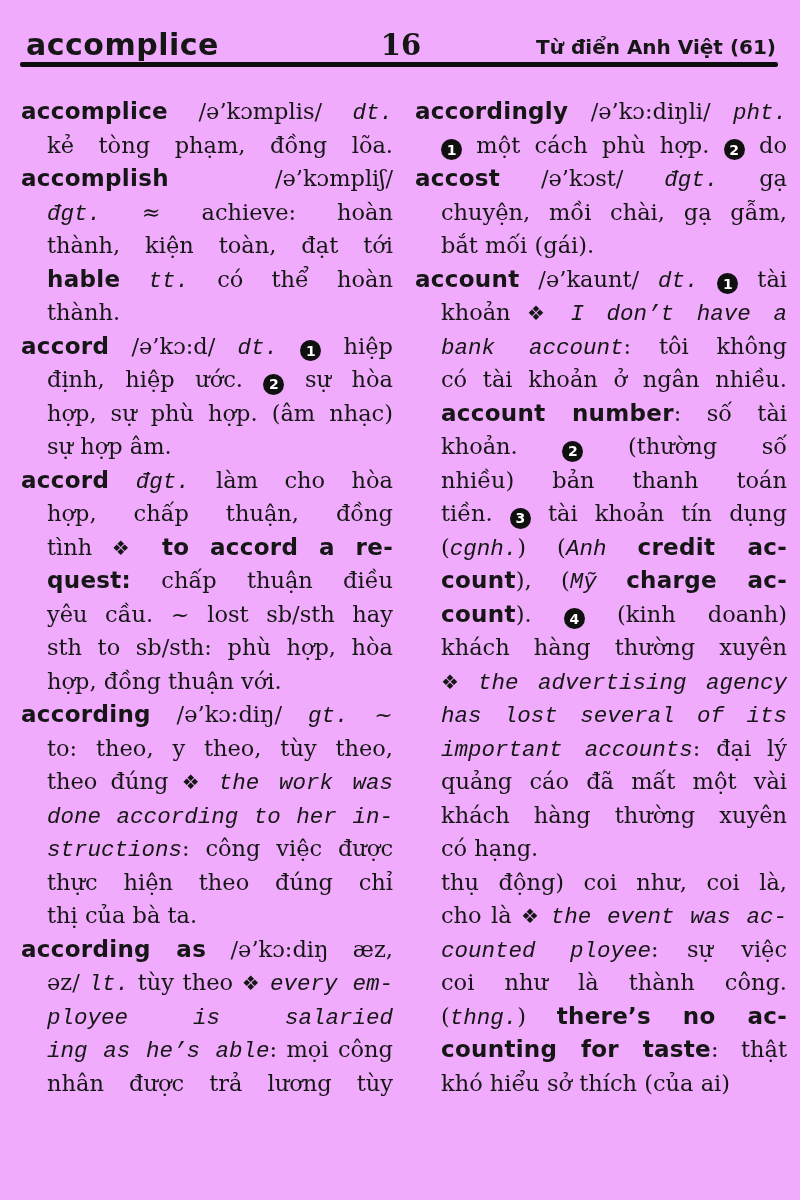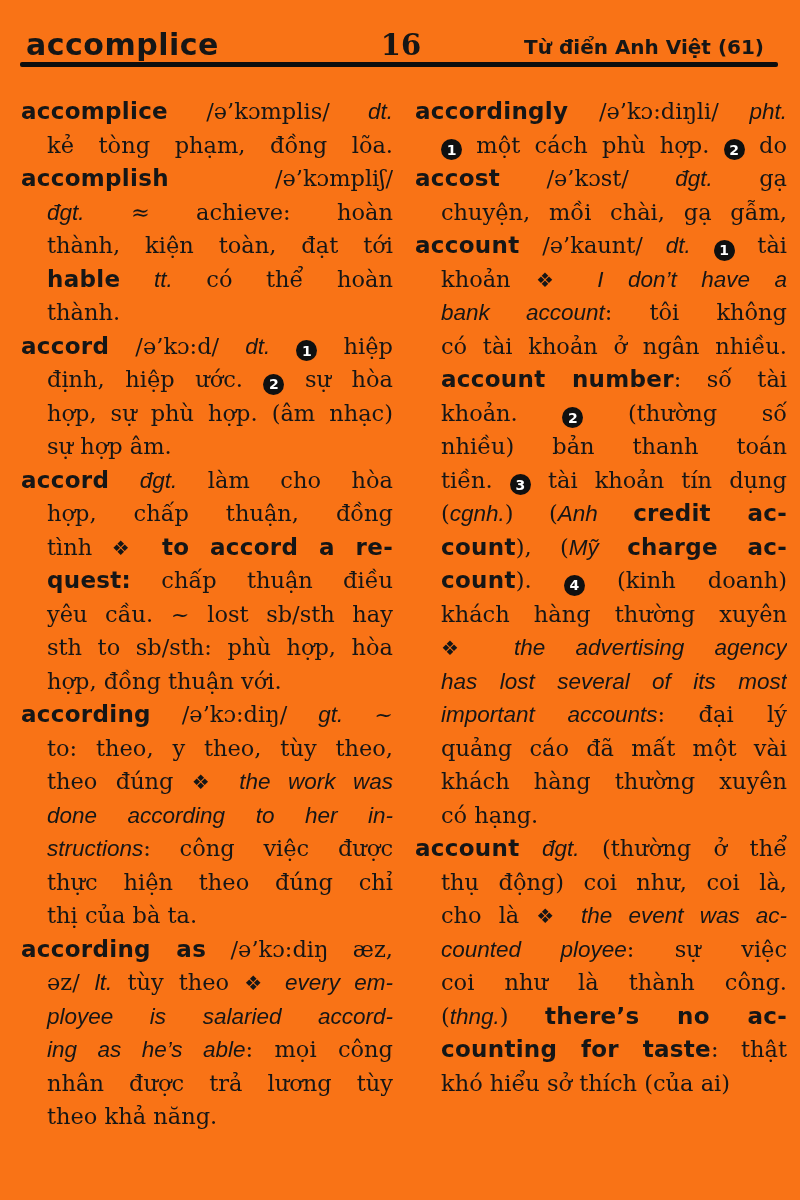--- a/index.html
+++ b/index.html
@@ -1,32 +1,32 @@
 <!DOCTYPE html>
 <html><head>
 <meta charset="utf-8">
 <style>
   html,body{margin:0;padding:0;}
   body{width:800px;height:1200px;background:#ffffff;}
-  .page{position:relative;width:800px;height:1200px;background:#f97316;overflow:hidden;color:#161616;}
+  .page{position:relative;width:800px;height:1200px;background:#f0abfc;overflow:hidden;color:#161616;}
 
   .header{position:absolute;top:28px;left:26px;right:24px;height:32px;}
   .header-word{position:absolute;left:0;bottom:-2px;font:700 30px "DejaVu Sans",sans-serif;letter-spacing:.5px;}
   .header-num{position:absolute;left:50%;transform:translateX(-50%);bottom:-2px;font:700 29px "DejaVu Serif",serif;text-align:center;}
-  .header-title{position:absolute;right:12px;bottom:1px;font:700 20px "DejaVu Sans",sans-serif;}
+  .header-title{position:absolute;right:0;bottom:1px;font:700 20px "DejaVu Sans",sans-serif;}
   .rule{position:absolute;top:62px;left:20px;width:758px;height:5px;background:#0d0d0d;border-radius:2px;}
 
   .cols{position:absolute;top:95px;left:21px;width:766px;display:flex;gap:22px;}
   .col{width:372px;}
   .line{height:33.5px;line-height:33.5px;overflow:hidden;font-size:22.5px;white-space:normal;}
   .ind{padding-left:26px;}
   .jst{text-align:justify;text-align-last:justify;}
 
   .s-p{font-family:"DejaVu Serif",serif;}
-  .s-i{font-family:Liberation Sans, sans-serif;font-style:italic;}
+  .s-i{font-family:Liberation Mono, monospace;font-style:italic;}
   .s-h{font-family:"DejaVu Sans",sans-serif;font-weight:700;font-size:23px;letter-spacing:.3px;}
   .s-n{display:inline-flex;align-items:center;justify-content:center;width:21px;height:21px;border-radius:50%;
        background:#101010;color:#ffffff;font:700 14px "DejaVu Sans",sans-serif;vertical-align:-2px;}
   .s-d{font-family:"DejaVu Sans",sans-serif;font-size:20px;}
 </style>
 </head>
 <body>
 
 <div class="page">
   <div class="header">
@@ -60,46 +60,45 @@
         <div class="line ind jst"><span class="s-p">theo đúng </span><span class="s-d">❖</span><span class="s-p"> </span><span class="s-i">the work was</span></div>
         <div class="line ind jst"><span class="s-i">done according to her in-</span></div>
         <div class="line ind jst"><span class="s-i">structions</span><span class="s-p">: công việc được</span></div>
         <div class="line ind jst"><span class="s-p">thực hiện theo đúng chỉ</span></div>
         <div class="line ind"><span class="s-p">thị của bà ta.</span></div>
         <div class="line jst"><span class="s-h">according as</span><span class="s-p"> /ə’kɔ:diŋ æz,</span></div>
         <div class="line ind jst"><span class="s-p">əz/ </span><span class="s-i">lt.</span><span class="s-p"> tùy theo </span><span class="s-d">❖</span><span class="s-p"> </span><span class="s-i">every em-</span></div>
         <div class="line ind jst"><span class="s-i">ployee is salaried accord-</span></div>
         <div class="line ind jst"><span class="s-i">ing as he’s able</span><span class="s-p">: mọi công</span></div>
         <div class="line ind jst"><span class="s-p">nhân được trả lương tùy</span></div>
-        <div class="line ind"><span class="s-p">theo khả năng.</span></div>
       </div>
     <div class="col">
         <div class="line jst"><span class="s-h">accordingly</span><span class="s-p"> /ə’kɔ:diŋli/ </span><span class="s-i">pht.</span></div>
         <div class="line ind jst"><span class="s-n">1</span><span class="s-p"> một cách phù hợp. </span><span class="s-n">2</span><span class="s-p"> do</span></div>
         <div class="line jst"><span class="s-h">accost</span><span class="s-p"> /ə’kɔst/ </span><span class="s-i">đgt.</span><span class="s-p"> gạ</span></div>
         <div class="line ind jst"><span class="s-p">chuyện, mồi chài, gạ gẫm,</span></div>
+        <div class="line ind"><span class="s-p">bắt mối (gái).</span></div>
         <div class="line jst"><span class="s-h">account</span><span class="s-p"> /ə’kaunt/ </span><span class="s-i">dt.</span><span class="s-p"> </span><span class="s-n">1</span><span class="s-p"> tài</span></div>
         <div class="line ind jst"><span class="s-p">khoản </span><span class="s-d">❖</span><span class="s-p"> </span><span class="s-i">I don’t have a</span></div>
         <div class="line ind jst"><span class="s-i">bank account</span><span class="s-p">: tôi không</span></div>
         <div class="line ind jst"><span class="s-p">có tài khoản ở ngân nhiều.</span></div>
         <div class="line ind jst"><span class="s-h">account number</span><span class="s-p">: số tài</span></div>
         <div class="line ind jst"><span class="s-p">khoản. </span><span class="s-n">2</span><span class="s-p"> (thường số</span></div>
         <div class="line ind jst"><span class="s-p">nhiều) bản thanh toán</span></div>
         <div class="line ind jst"><span class="s-p">tiền. </span><span class="s-n">3</span><span class="s-p"> tài khoản tín dụng</span></div>
         <div class="line ind jst"><span class="s-p">(</span><span class="s-i">cgnh.</span><span class="s-p">) (</span><span class="s-i">Anh</span><span class="s-p"> </span><span class="s-h">credit ac-</span></div>
         <div class="line ind jst"><span class="s-h">count</span><span class="s-p">), (</span><span class="s-i">Mỹ</span><span class="s-p"> </span><span class="s-h">charge ac-</span></div>
         <div class="line ind jst"><span class="s-h">count</span><span class="s-p">). </span><span class="s-n">4</span><span class="s-p"> (kinh doanh)</span></div>
         <div class="line ind jst"><span class="s-p">khách hàng thường xuyên</span></div>
         <div class="line ind jst"><span class="s-d">❖</span><span class="s-p"> </span><span class="s-i">the advertising agency</span></div>
         <div class="line ind jst"><span class="s-i">has lost several of its most</span></div>
         <div class="line ind jst"><span class="s-i">important accounts</span><span class="s-p">: đại lý</span></div>
         <div class="line ind jst"><span class="s-p">quảng cáo đã mất một vài</span></div>
         <div class="line ind jst"><span class="s-p">khách hàng thường xuyên</span></div>
         <div class="line ind"><span class="s-p">có hạng.</span></div>
-        <div class="line jst"><span class="s-h">account</span><span class="s-p"> </span><span class="s-i">đgt.</span><span class="s-p"> (thường ở thể</span></div>
         <div class="line ind jst"><span class="s-p">thụ động) coi như, coi là,</span></div>
         <div class="line ind jst"><span class="s-p">cho là </span><span class="s-d">❖</span><span class="s-p"> </span><span class="s-i">the event was ac-</span></div>
         <div class="line ind jst"><span class="s-i">counted ployee</span><span class="s-p">: sự việc</span></div>
         <div class="line ind jst"><span class="s-p">coi như là thành công.</span></div>
         <div class="line ind jst"><span class="s-p">(</span><span class="s-i">thng.</span><span class="s-p">) </span><span class="s-h">there’s no ac-</span></div>
         <div class="line ind jst"><span class="s-h">counting for taste</span><span class="s-p">: thật</span></div>
         <div class="line ind"><span class="s-p">khó hiểu sở thích (của ai)</span></div>
       </div>
   </div>
 </div>

